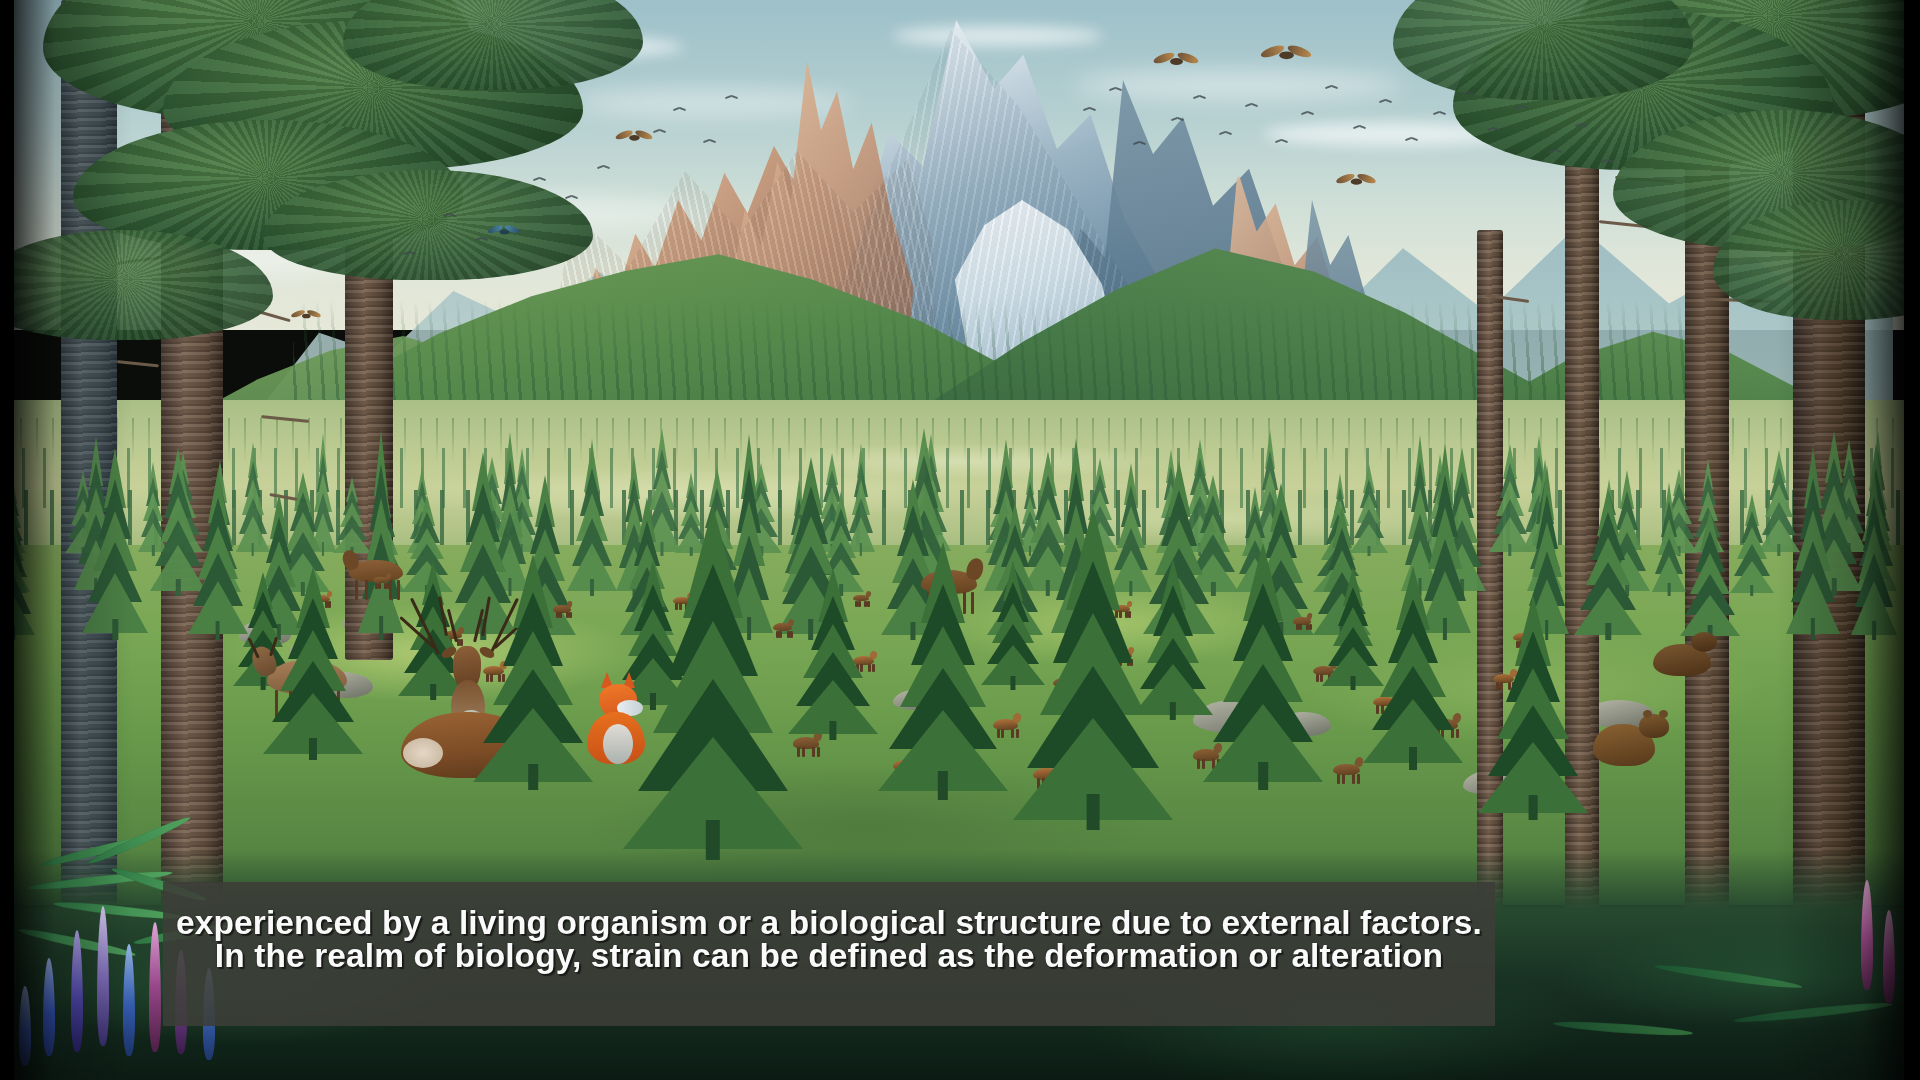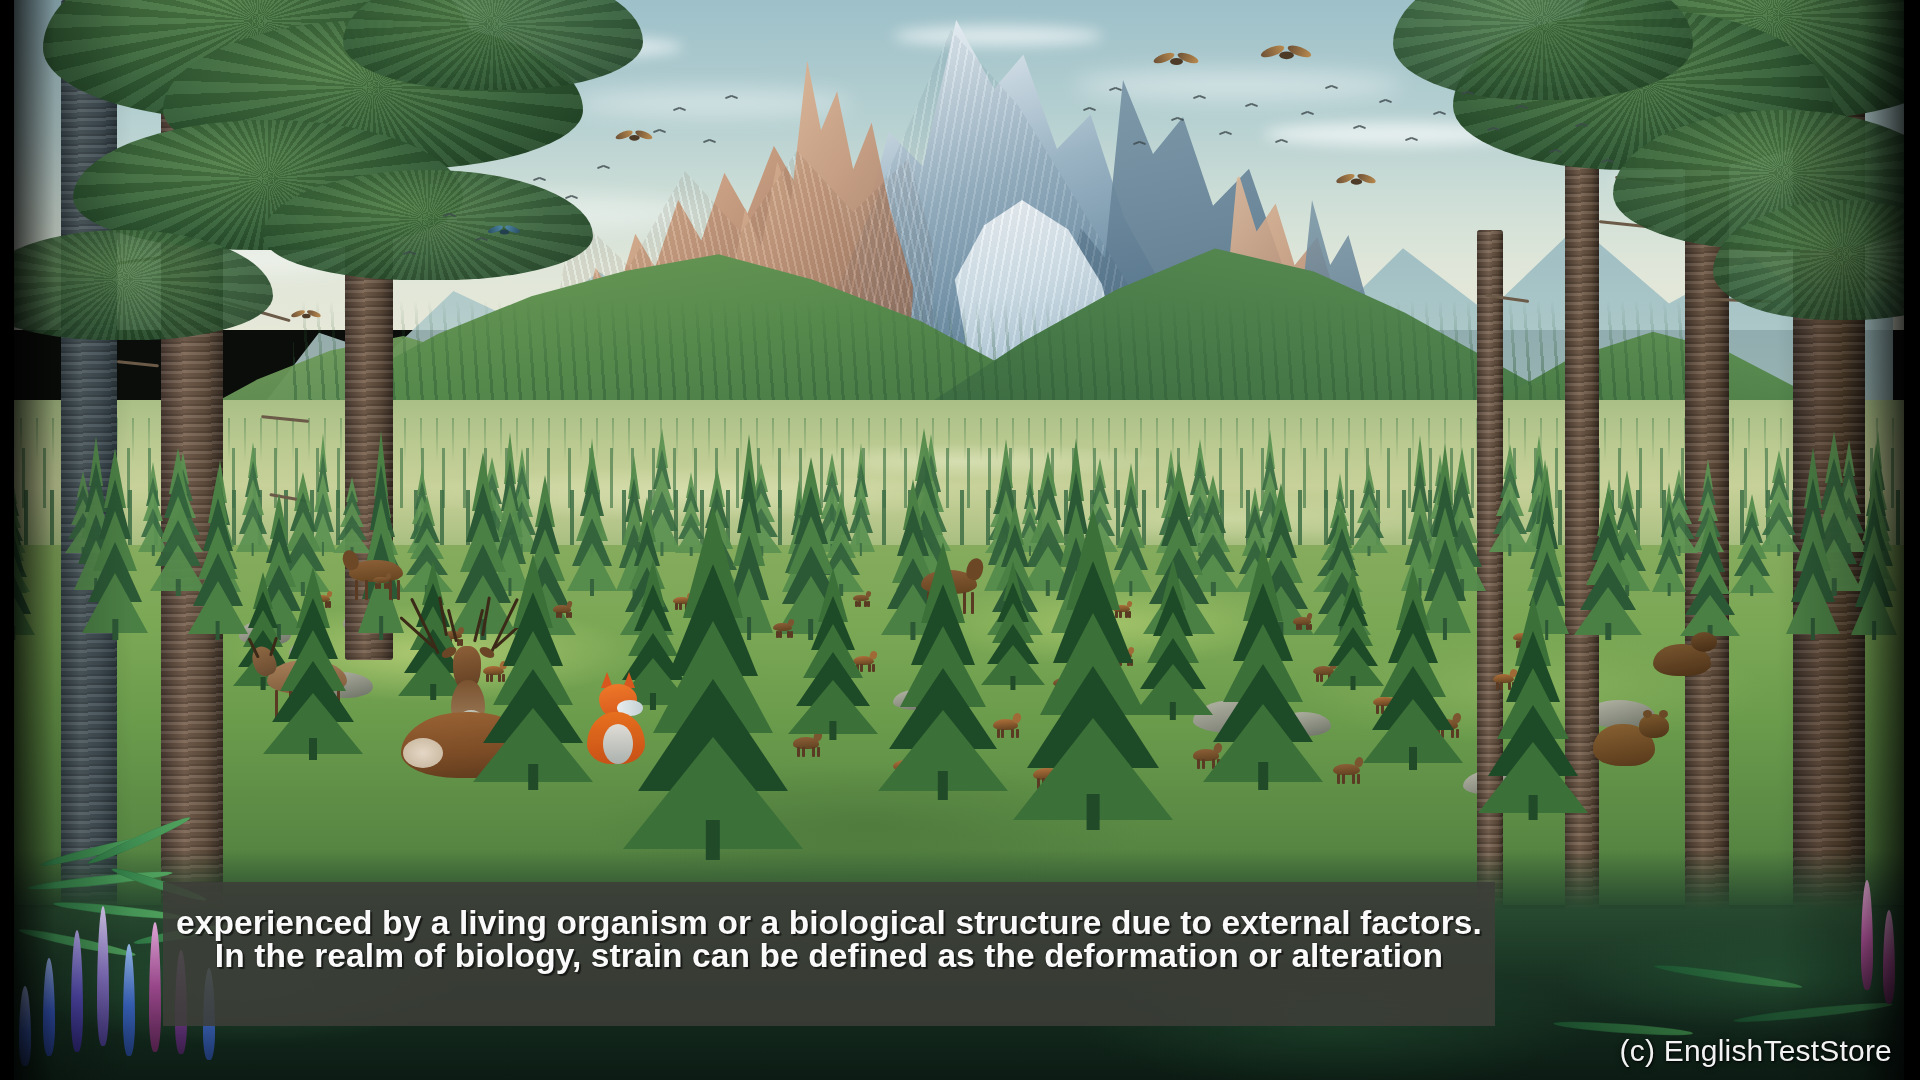--- a/index.html
+++ b/index.html
@@ -1534,15 +1534,14 @@
   </div>
 
   <div class="sideband l"></div>
   <div class="sideband r"></div>
 
   <div id="caption">
     <div class="line l2">experienced by a living organism or a biological structure due to external factors.</div>
     <div class="line l1">In the realm of biology, strain can be defined as the deformation or alteration</div>
   </div>
 
-  <div id="watermark">(c) EnglishTestStore</div>
 
 </div>
 
 </body></html>

